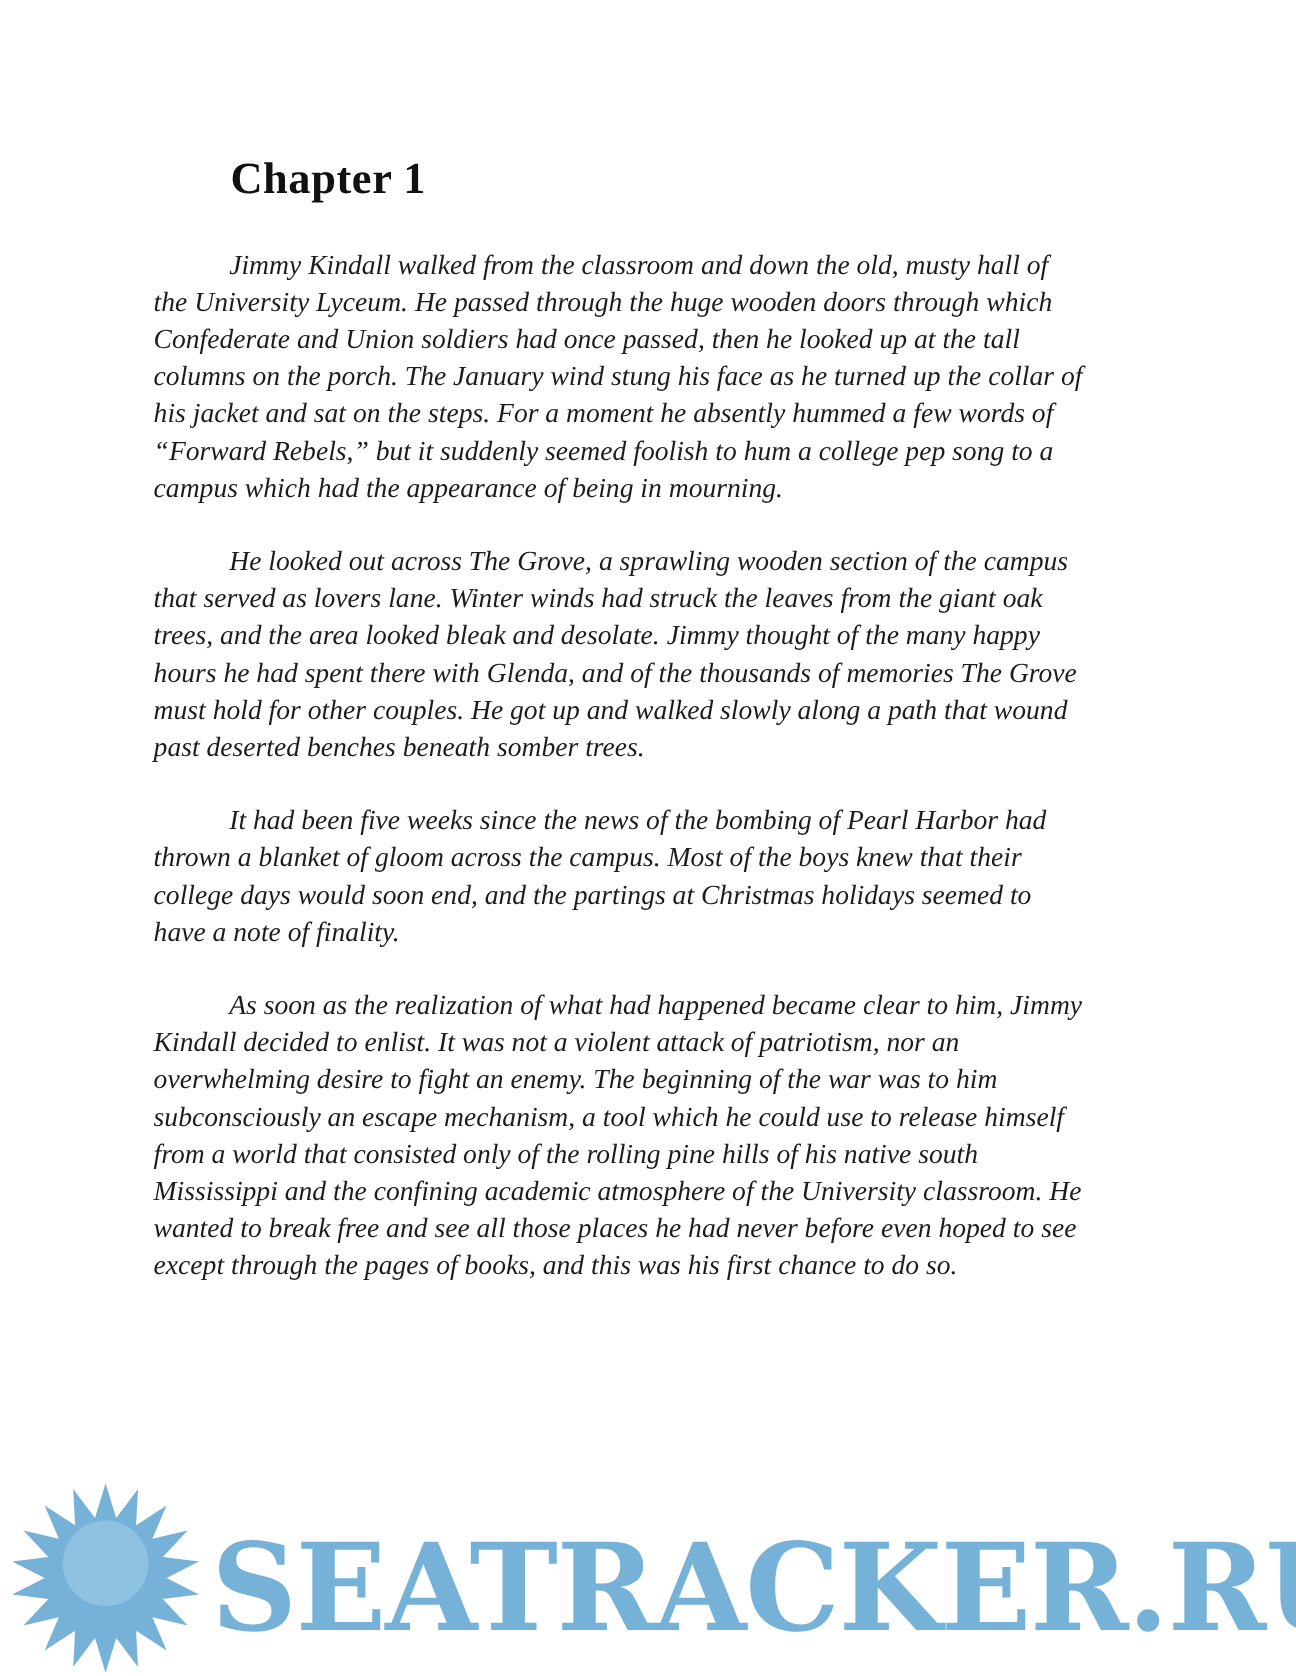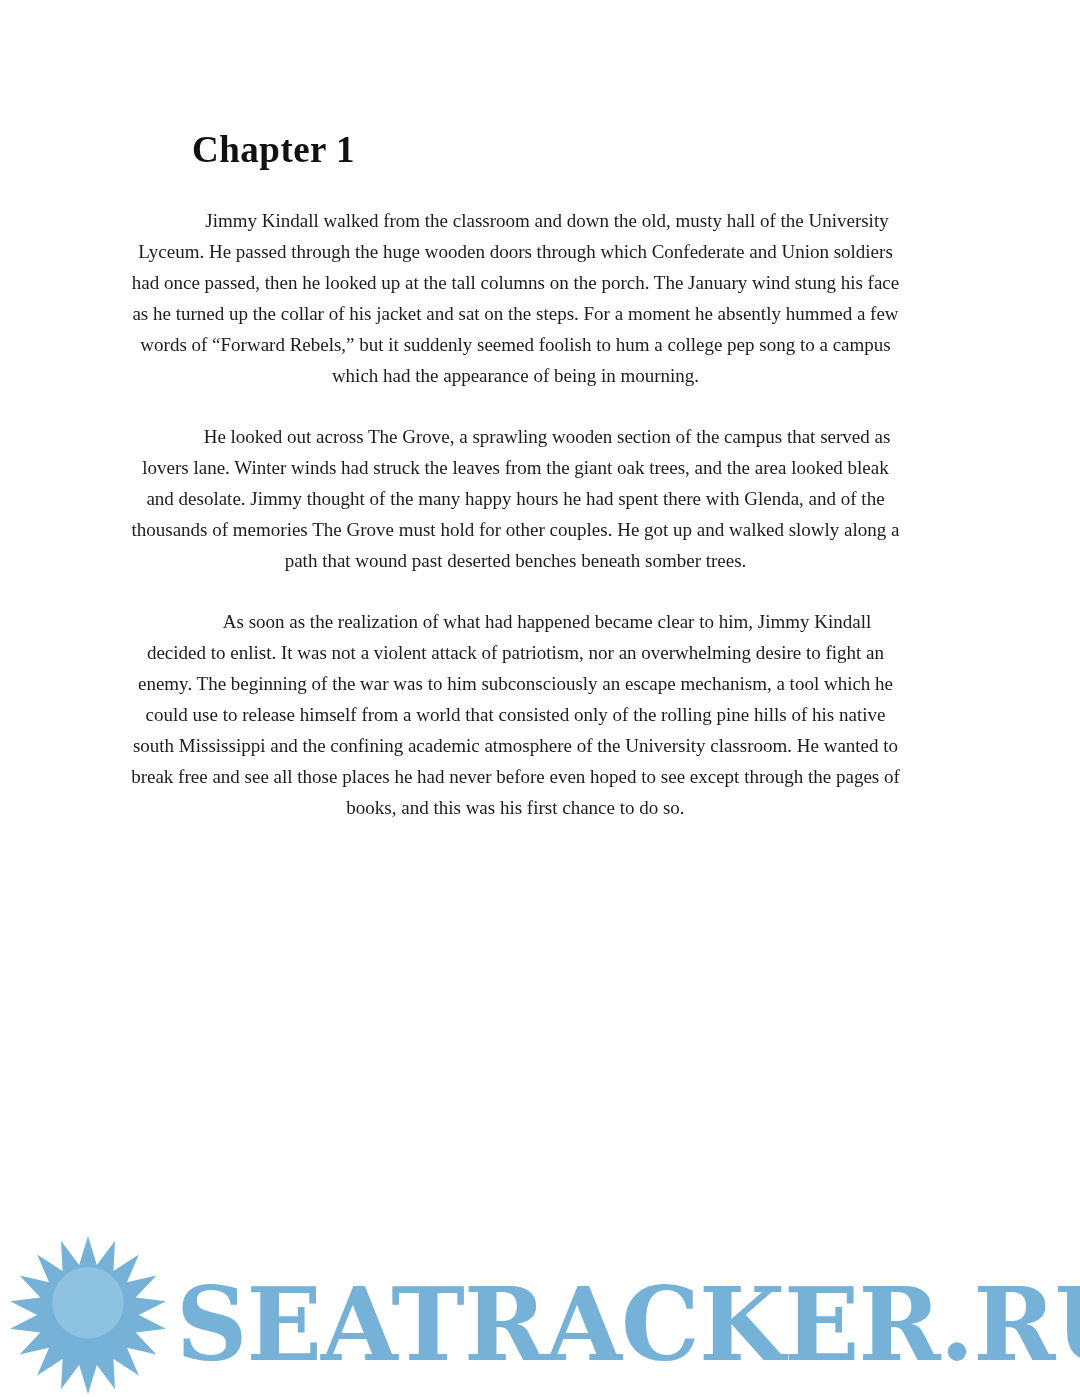--- a/index.html
+++ b/index.html
@@ -22,26 +22,27 @@
   }
   h1.chapter-title {
     font-size: 37px;
     font-weight: bold;
     margin-left: 64px;
     margin-bottom: 34px;
     color: #111111;
     letter-spacing: 0.5px;
   }
   p.body-paragraph {
-    font-size: 19px;
+    font-size: 23px;
     line-height: 31px;
     text-indent: 63px;
-    text-align: center;
+    text-align: left;
     margin-bottom: 30px;
     color: #1c1c1c;
+    font-style: italic;
   }
   .watermark {
     position: absolute;
     left: 0;
     bottom: 0;
     width: 1080px;
     height: 170px;
     pointer-events: none;
   }
   .sun-icon {
@@ -67,20 +68,21 @@
   }
 </style>
 </head>
 <body>
 
 <div class="page">
   <div class="content">
     <h1 class="chapter-title">Chapter 1</h1>
     <p class="body-paragraph">Jimmy Kindall walked from the classroom and down the old, musty hall of the University Lyceum. He passed through the huge wooden doors through which Confederate and Union soldiers had once passed, then he looked up at the tall columns on the porch. The January wind stung his face as he turned up the collar of his jacket and sat on the steps. For a moment he absently hummed a few words of “Forward Rebels,” but it suddenly seemed foolish to hum a college pep song to a campus which had the appearance of being in mourning.</p>
     <p class="body-paragraph">He looked out across The Grove, a sprawling wooden section of the campus that served as lovers lane. Winter winds had struck the leaves from the giant oak trees, and the area looked bleak and desolate. Jimmy thought of the many happy hours he had spent there with Glenda, and of the thousands of memories The Grove must hold for other couples. He got up and walked slowly along a path that wound past deserted benches beneath somber trees.</p>
+    <p class="body-paragraph">It had been five weeks since the news of the bombing of Pearl Harbor had thrown a blanket of gloom across the campus. Most of the boys knew that their college days would soon end, and the partings at Christmas holidays seemed to have a note of finality.</p>
     <p class="body-paragraph">As soon as the realization of what had happened became clear to him, Jimmy Kindall decided to enlist. It was not a violent attack of patriotism, nor an overwhelming desire to fight an enemy. The beginning of the war was to him subconsciously an escape mechanism, a tool which he could use to release himself from a world that consisted only of the rolling pine hills of his native south Mississippi and the confining academic atmosphere of the University classroom. He wanted to break free and see all those places he had never before even hoped to see except through the pages of books, and this was his first chance to do so.</p>
   </div>
 
   <div class="watermark">
     <svg class="sun-icon" viewBox="0 0 170 170" xmlns="http://www.w3.org/2000/svg">
       <polygon points="85.0,1.0 94.4,31.8 113.7,6.1 112.0,38.2 139.0,20.7 126.4,50.3 157.7,43.0 135.7,66.5 167.7,70.4 139.0,85.0 167.7,99.6 135.7,103.5 157.7,127.0 126.4,119.7 139.0,149.3 112.0,131.8 113.7,163.9 94.4,138.2 85.0,169.0 75.6,138.2 56.3,163.9 58.0,131.8 31.0,149.3 43.6,119.7 12.3,127.0 34.3,103.5 2.3,99.6 31.0,85.0 2.3,70.4 34.3,66.5 12.3,43.0 43.6,50.3 31.0,20.7 58.0,38.2 56.3,6.1 75.6,31.8" fill="#76b2d8"></polygon>
       <circle cx="85" cy="85" r="50" fill="#76b2d8"></circle>
       <circle cx="85" cy="72" r="38" fill="#8ec2e1"></circle>
     </svg>
     <div class="watermark-text">SEATRACKER.RU</div>

